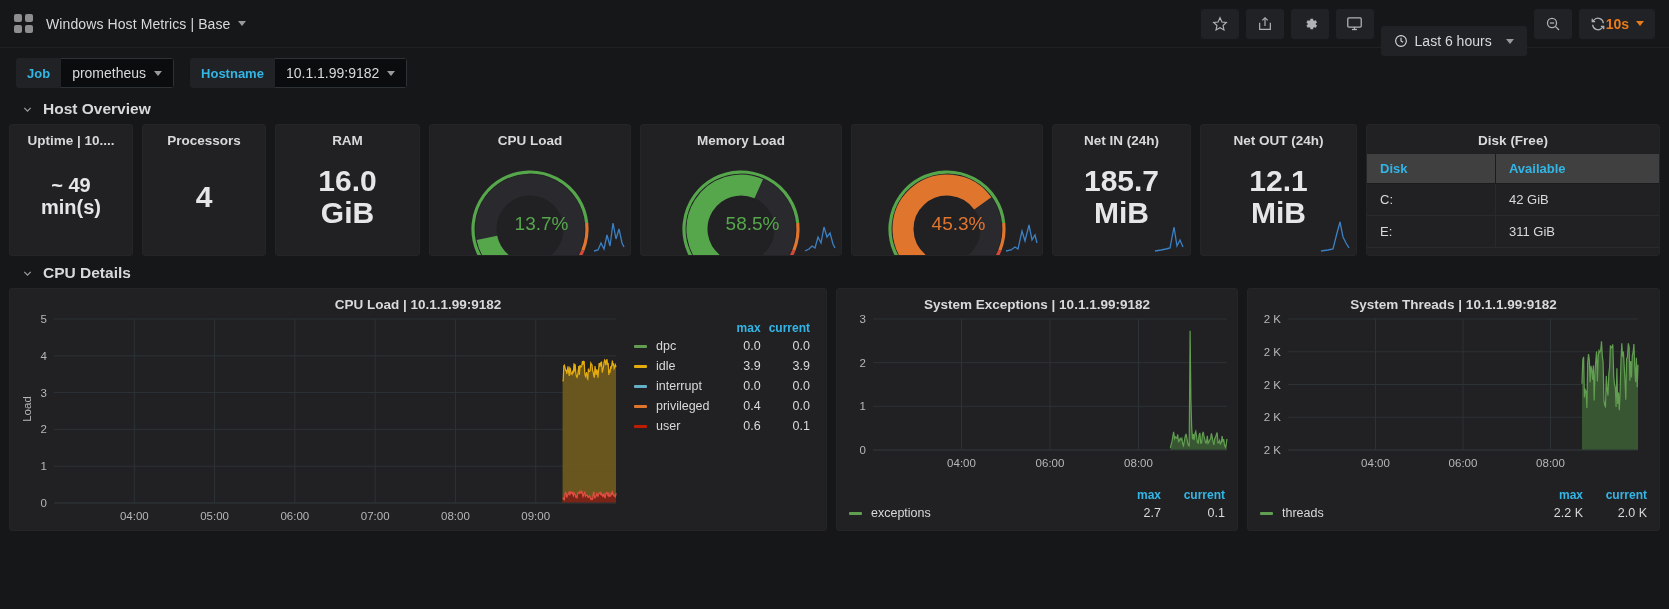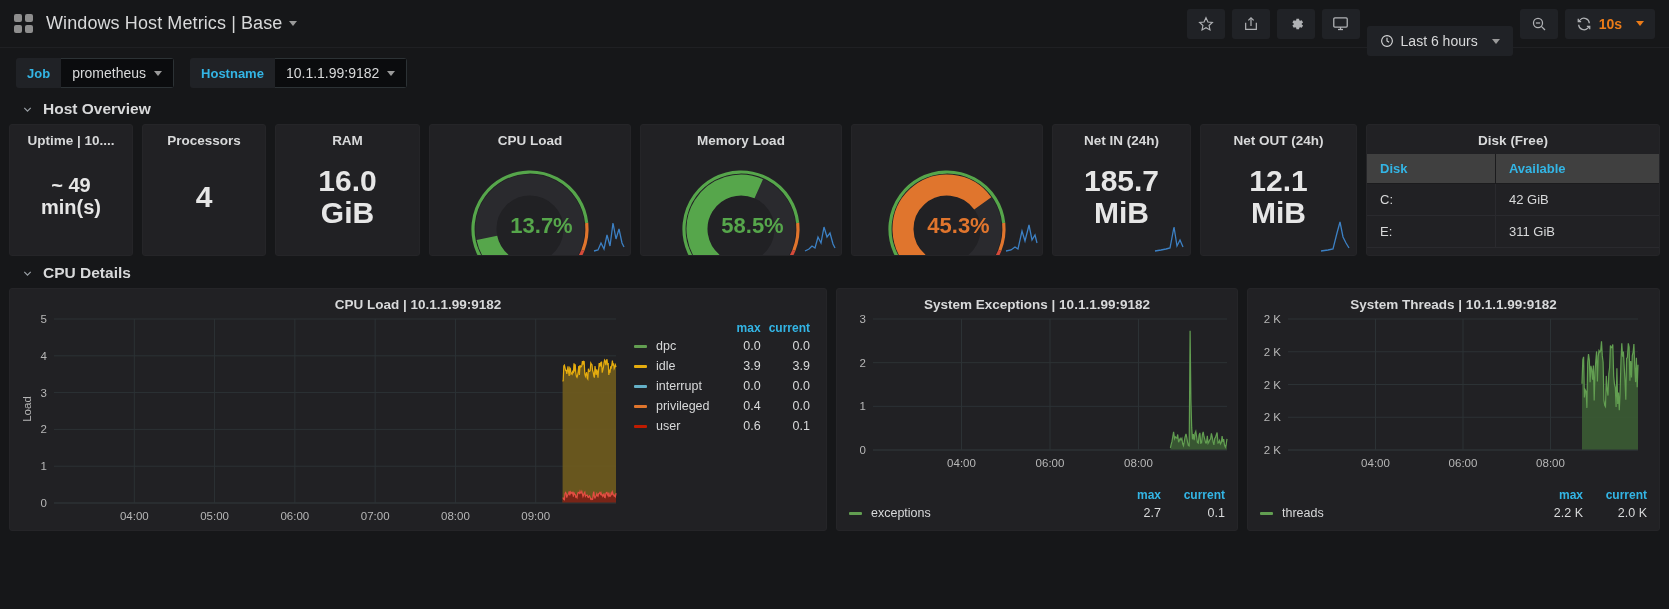--- a/index.html
+++ b/index.html
@@ -12,31 +12,31 @@
   }
   
   .navbar {
     height: 48px; display: flex; align-items: center;
     padding: 0 14px; background: #161719;
     border-bottom: 1px solid #1f2023;
   }
   .grid-icon { width: 19px; height: 19px; display: grid;
     grid-template-columns: 1fr 1fr; grid-template-rows: 1fr 1fr; gap: 3px; margin-right: 13px; }
   .grid-icon i { background: #8e8e8e; border-radius: 2px; display: block; }
-  .dash-title { font-size: 18px; color: #d8d9da; font-weight: 400; letter-spacing: .1px; }
+  .dash-title { font-size: 14px; color: #d8d9da; font-weight: 400; letter-spacing: .1px; }
   .caret { display:inline-block; width:0; height:0; border-left:4.5px solid transparent;
     border-right:4.5px solid transparent; border-top:5px solid #9a9a9a; margin-left:7px; vertical-align:middle; }
   .nav-right { margin-left: auto; display: flex; align-items: center; gap: 7px; }
   .nav-btn {
     background:#202226; border:none; border-radius:3px; height:30px; min-width:38px;
     display:flex; align-items:center; justify-content:center; color:#b0b2b5; cursor:pointer;
     padding:0 10px;
   }
   .nav-btn.wide { gap:7px; font-size:14px; color:#d8d9da; padding:0 13px;margin-top:35px; }
-  .nav-btn.refresh { gap:7px; padding:0 11px; }
+  .nav-btn.refresh { padding:0 11px; }
   .refresh-val { color:#eb7b18; font-size:14px; font-weight:600; }
   svg { display:block; }
 
   
   .submenu { display:flex; align-items:center; padding: 10px 16px 4px; gap: 16px; }
   .var { display:flex; align-items:stretch; height:30px; border-radius:3px; overflow:hidden; }
   .var-label {
     background:#202226; color:#33b5e5; font-size:13px; font-weight:600;
     display:flex; align-items:center; padding:0 11px;
   }
@@ -65,21 +65,21 @@
     display:flex; align-items:center; justify-content:center; text-align:center;
     font-size:30px; font-weight:600; color:#e6e6e6; line-height:1.08; padding: 14px 6px 0;
     white-space:pre-line;
   }
   .stat-value.small { font-size:20px; }
   .sparkline { position:absolute; right:4px; bottom:2px; width:34px; height:40px; }
 
   
   .gauge-wrap { position:absolute; left:0; right:0; top:26px; bottom:0; display:flex;
      align-items:center; justify-content:center; }
-  .gauge-text { position:absolute; font-size:22px; font-weight:700;margin-left:23px; }
+  .gauge-text { position:absolute; font-size:19px; font-weight:400;margin-left:23px; }
 
   
   .disk-tbl { width:100%; border-collapse:collapse; font-size:13px; margin-top:5px; }
   .disk-tbl th {
     background:#404040; color:#33b5e5; font-weight:600; text-align:left;
     padding:7px 13px; font-size:13px; border-bottom:1px solid #1b1b1d;
   }
   .disk-tbl td { padding:8px 13px; color:#d8d9da; border-bottom:1px solid #2a2a2e;
      border-right:1px solid #2a2a2e; }
   .disk-tbl td:last-child { border-right:none; }

